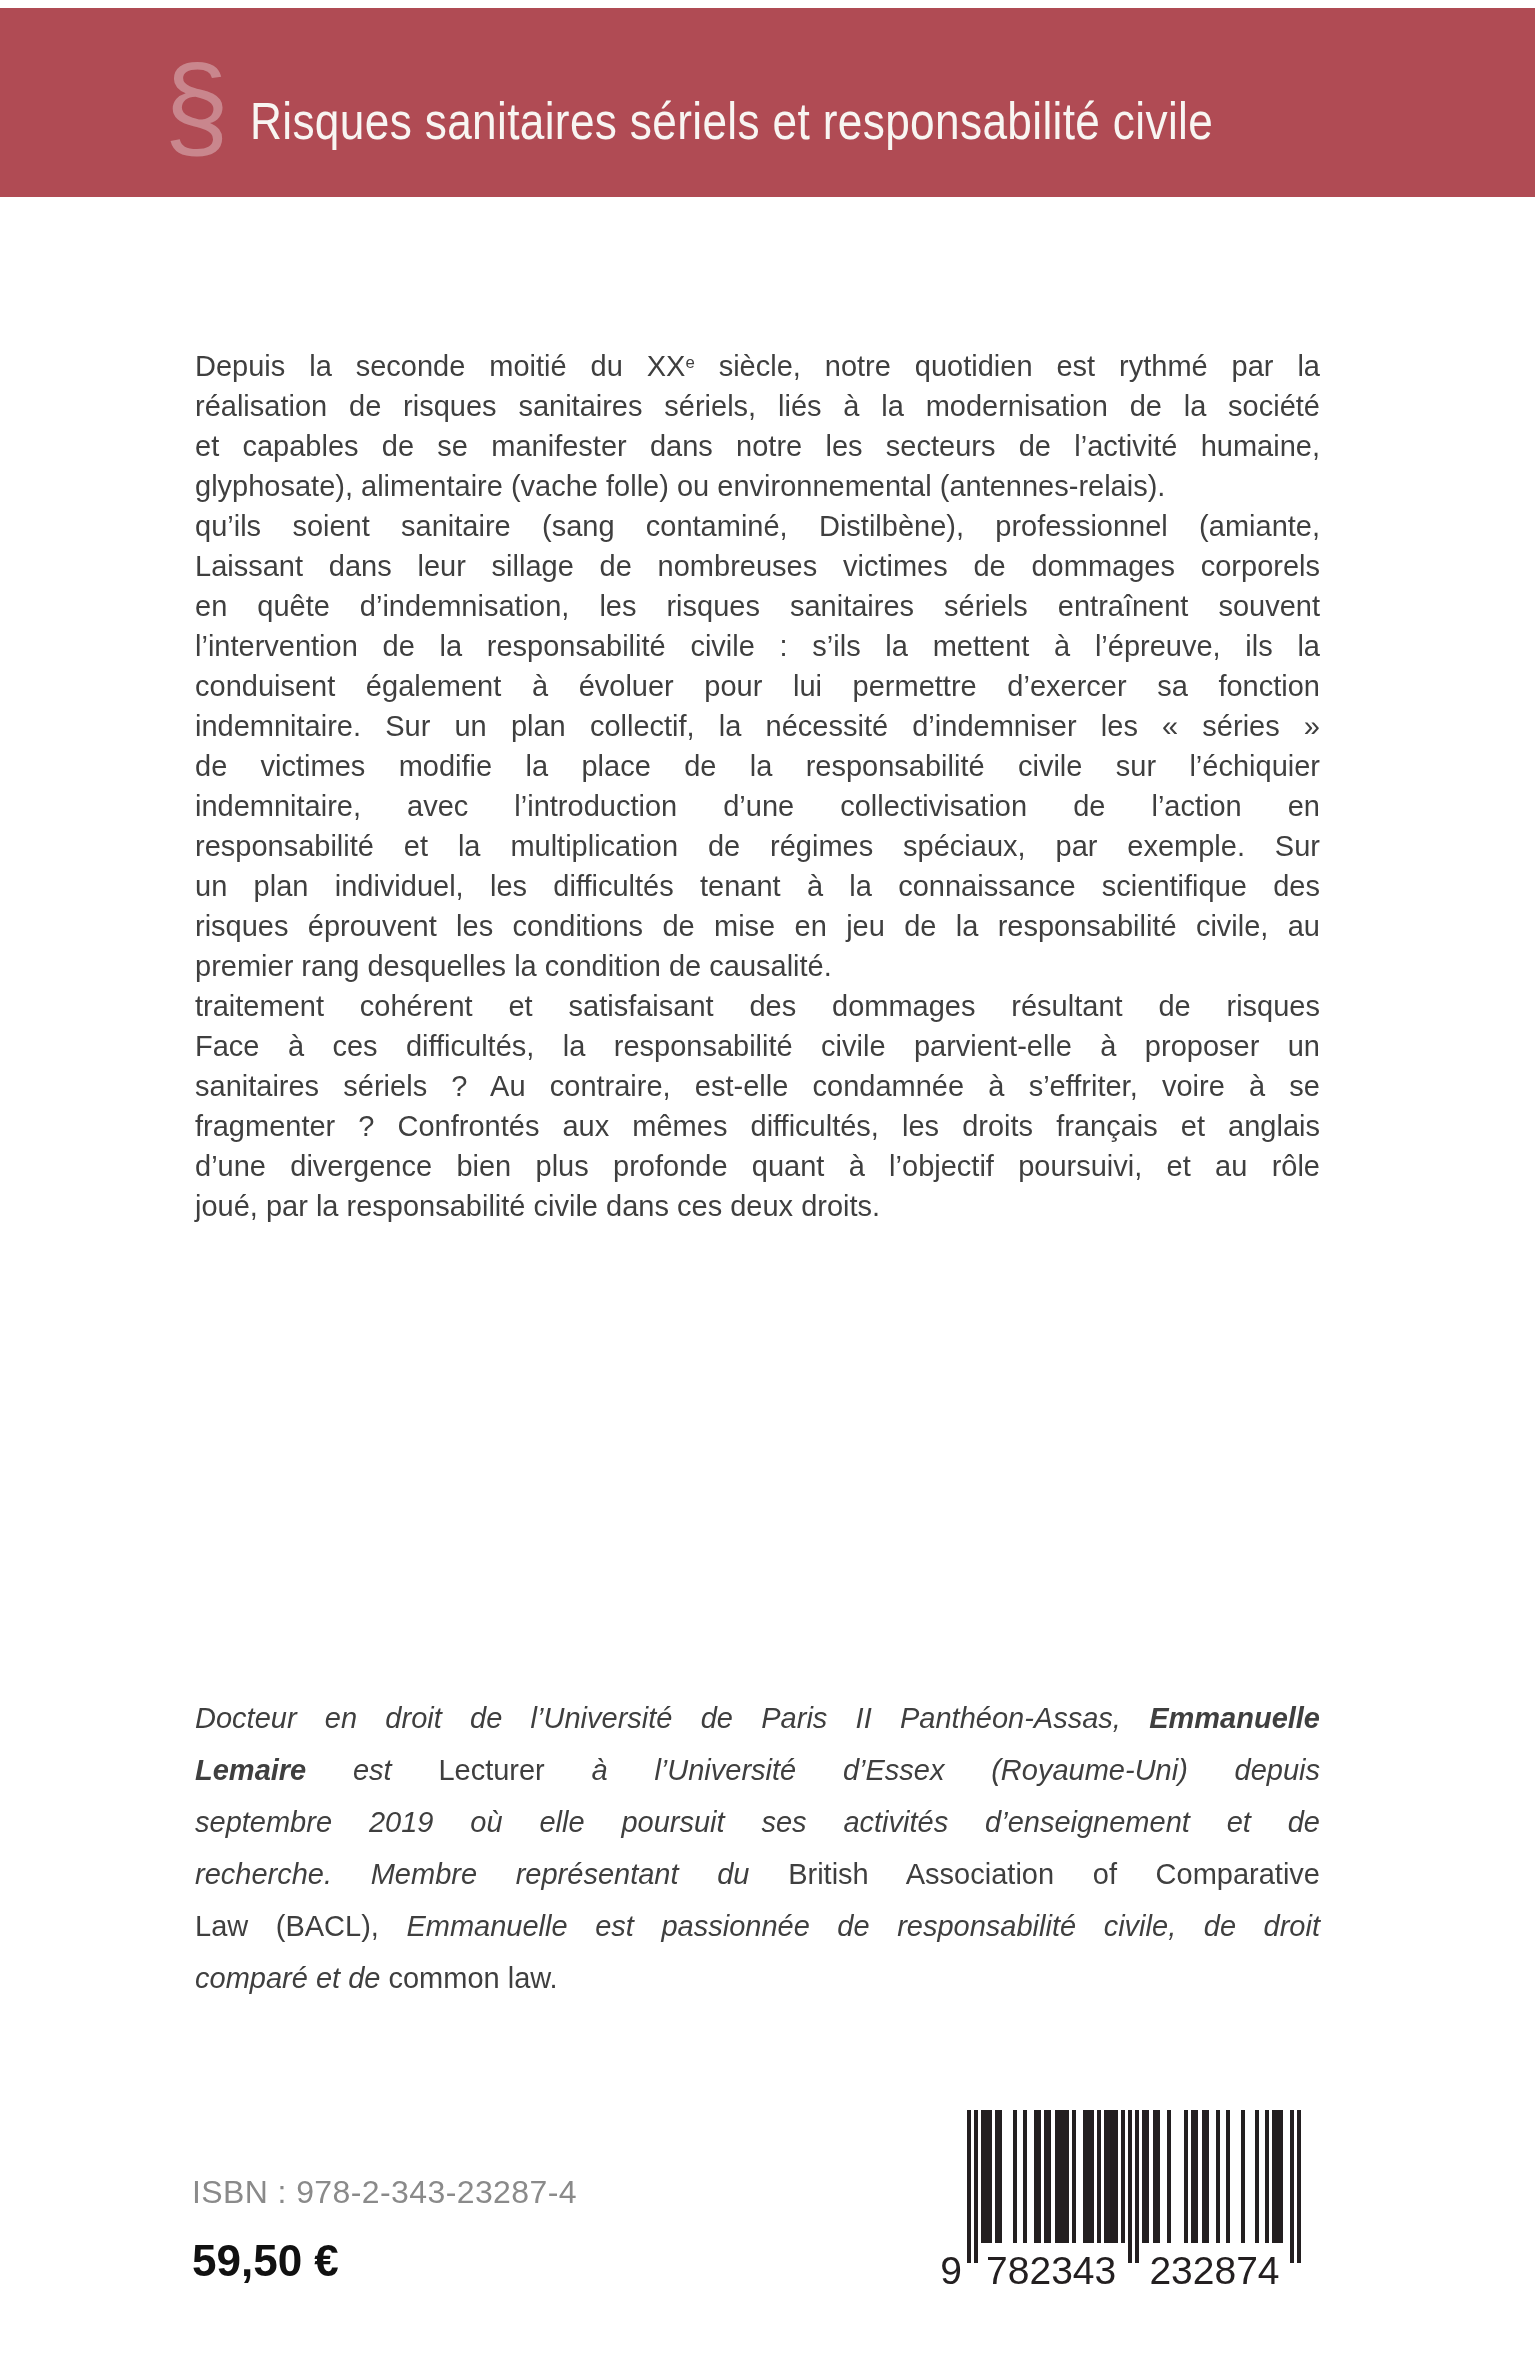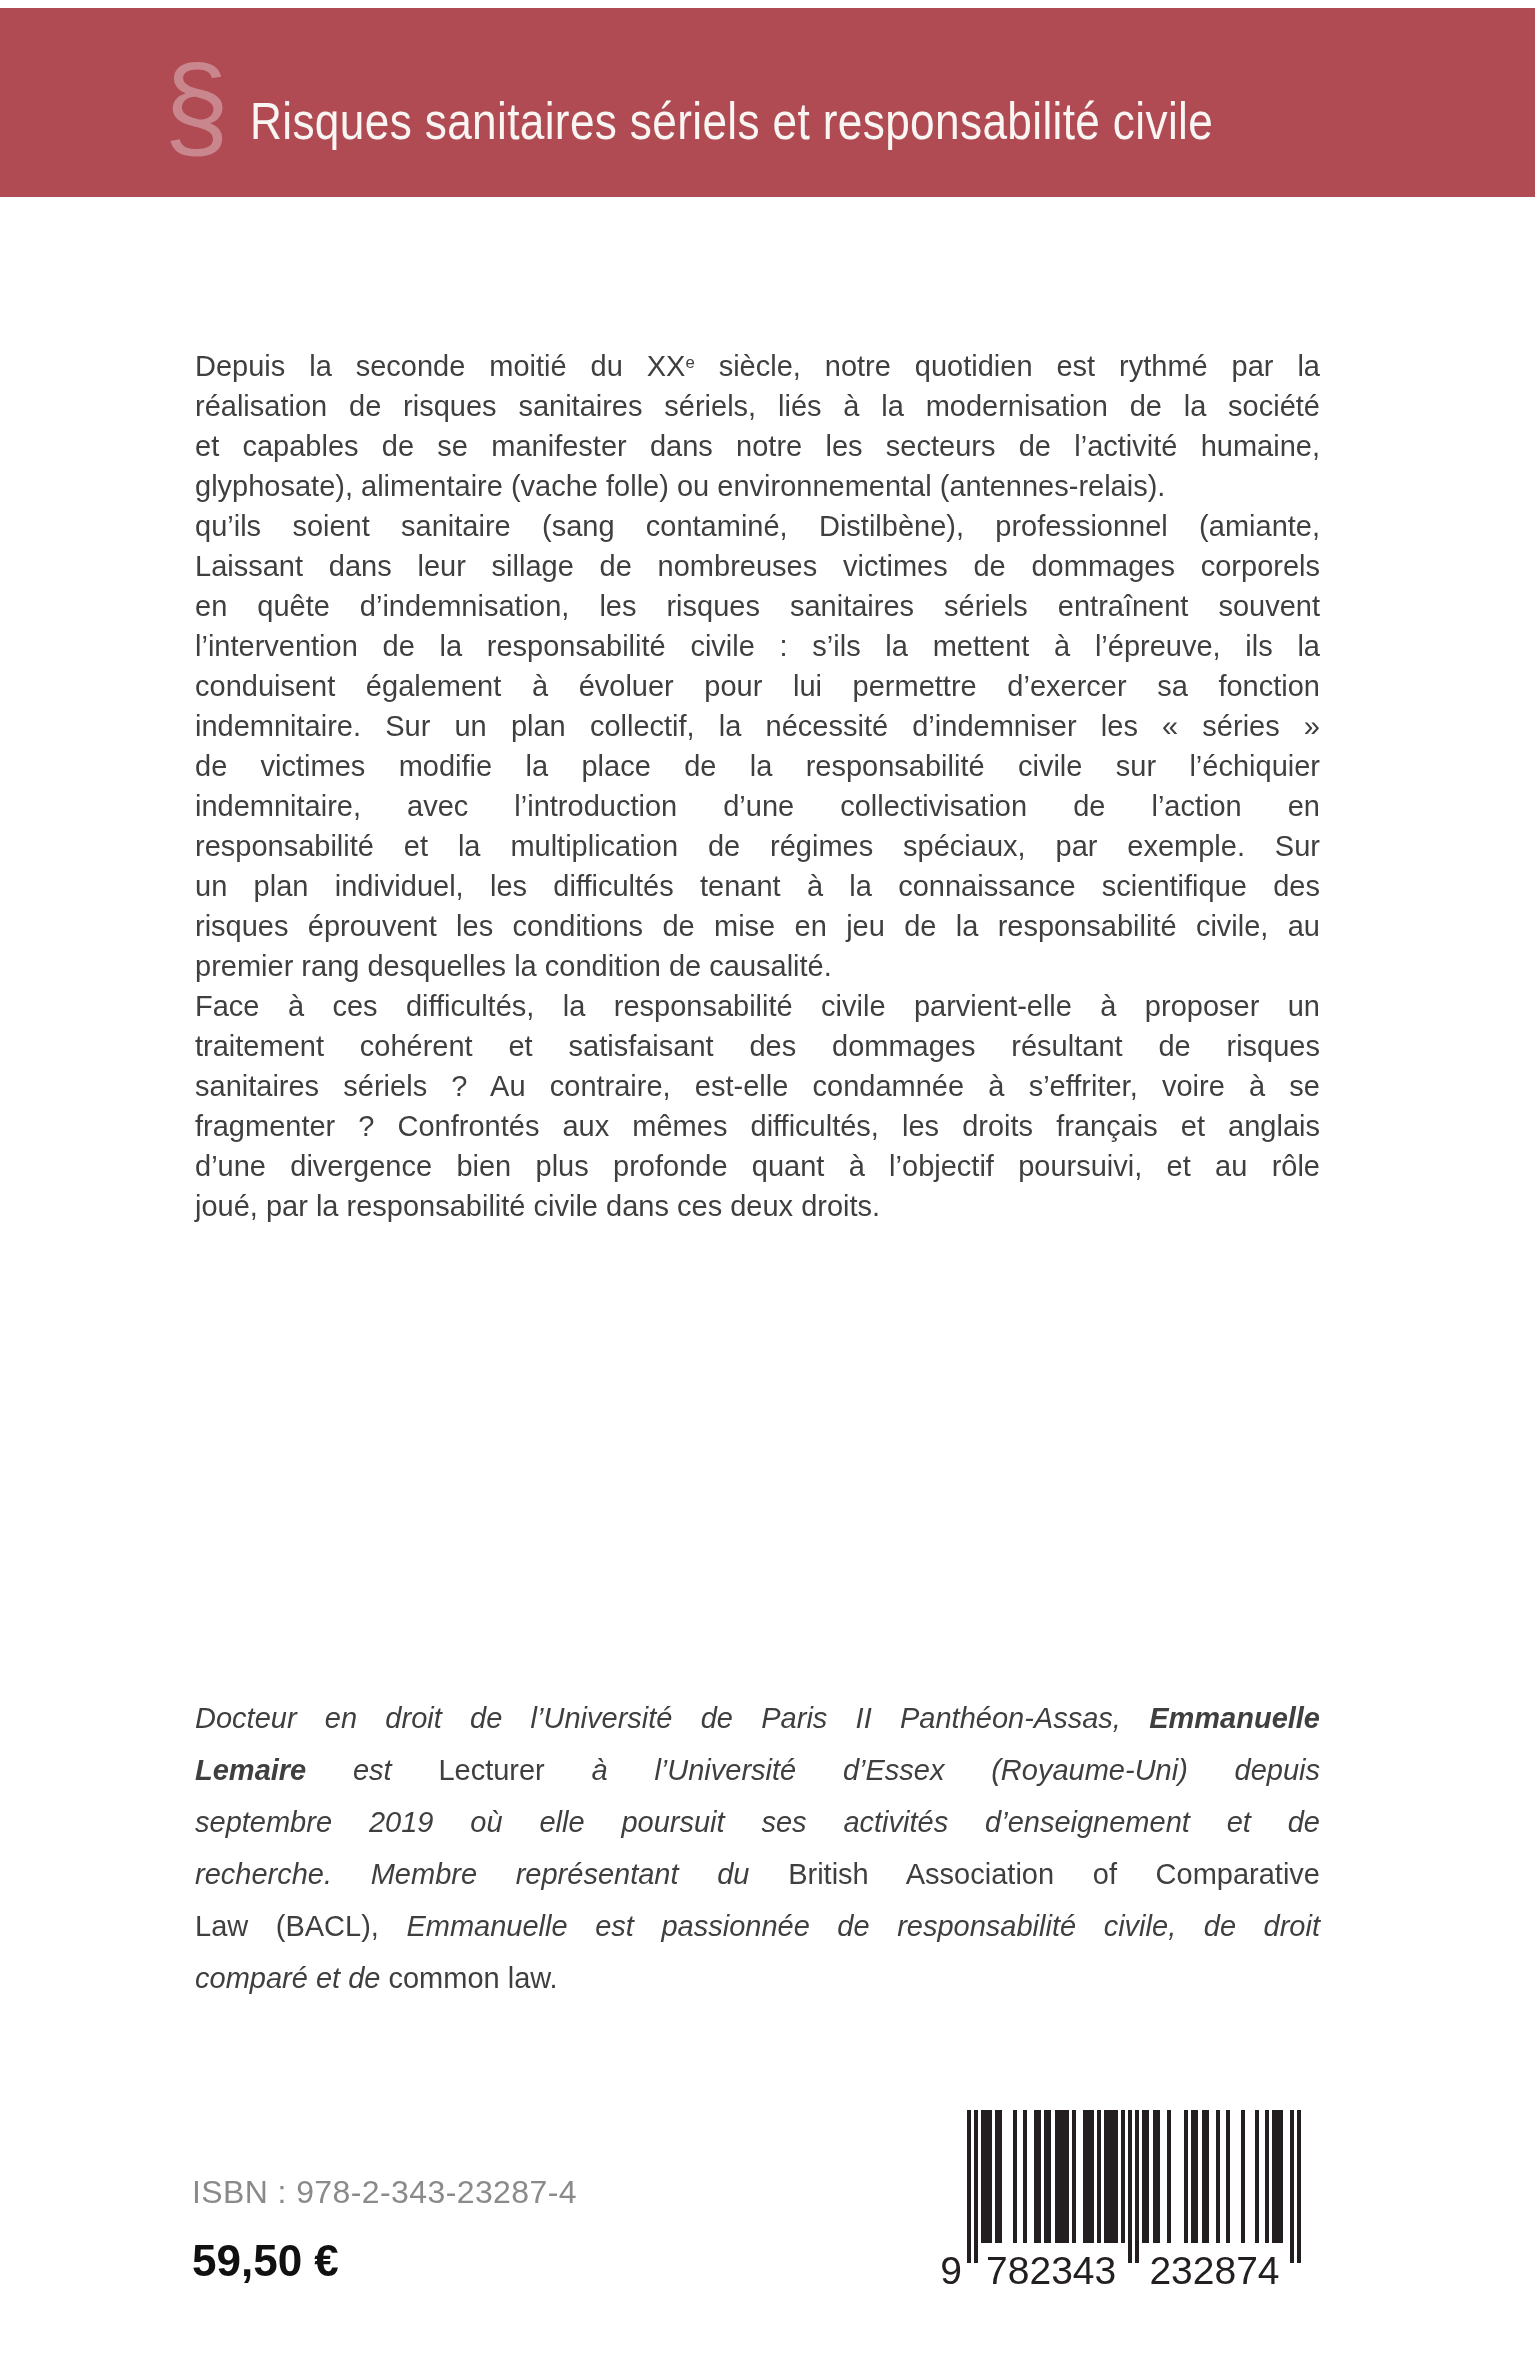--- a/index.html
+++ b/index.html
@@ -126,22 +126,22 @@
       <div class="tline"><span>en quête d’indemnisation, les risques sanitaires sériels entraînent souvent</span></div>
       <div class="tline"><span>l’intervention de la responsabilité civile : s’ils la mettent à l’épreuve, ils la</span></div>
       <div class="tline"><span>conduisent également à évoluer pour lui permettre d’exercer sa fonction</span></div>
       <div class="tline"><span>indemnitaire. Sur un plan collectif, la nécessité d’indemniser les « séries »</span></div>
       <div class="tline"><span>de victimes modifie la place de la responsabilité civile sur l’échiquier</span></div>
       <div class="tline"><span>indemnitaire, avec l’introduction d’une collectivisation de l’action en</span></div>
       <div class="tline"><span>responsabilité et la multiplication de régimes spéciaux, par exemple. Sur</span></div>
       <div class="tline"><span>un plan individuel, les difficultés tenant à la connaissance scientifique des</span></div>
       <div class="tline"><span>risques éprouvent les conditions de mise en jeu de la responsabilité civile, au</span></div>
       <div class="tline end"><span>premier rang desquelles la condition de causalité.</span></div>
+      <div class="tline"><span>traitement cohérent et satisfaisant des dommages résultant de risques</span></div>
       <div class="tline"><span>Face à ces difficultés, la responsabilité civile parvient-elle à proposer un</span></div>
-      <div class="tline"><span>traitement cohérent et satisfaisant des dommages résultant de risques</span></div>
       <div class="tline"><span>sanitaires sériels ? Au contraire, est-elle condamnée à s’effriter, voire à se</span></div>
       <div class="tline"><span>fragmenter ? Confrontés aux mêmes difficultés, les droits français et anglais</span></div>
       <div class="tline"><span>d’une divergence bien plus profonde quant à l’objectif poursuivi, et au rôle</span></div>
       <div class="tline end"><span>joué, par la responsabilité civile dans ces deux droits.</span></div>
     </main>
 
   <section class="bio" id="bio">
       <div class="tline"><span>Docteur en droit de l’Université de Paris II Panthéon-Assas, </span><span class="b">Emmanuelle</span></div>
       <div class="tline"><span class="b">Lemaire</span><span> est </span><span class="r">Lecturer</span><span> à l’Université d’Essex (Royaume-Uni) depuis</span></div>
       <div class="tline"><span>septembre 2019 où elle poursuit ses activités d’enseignement et de</span></div>

